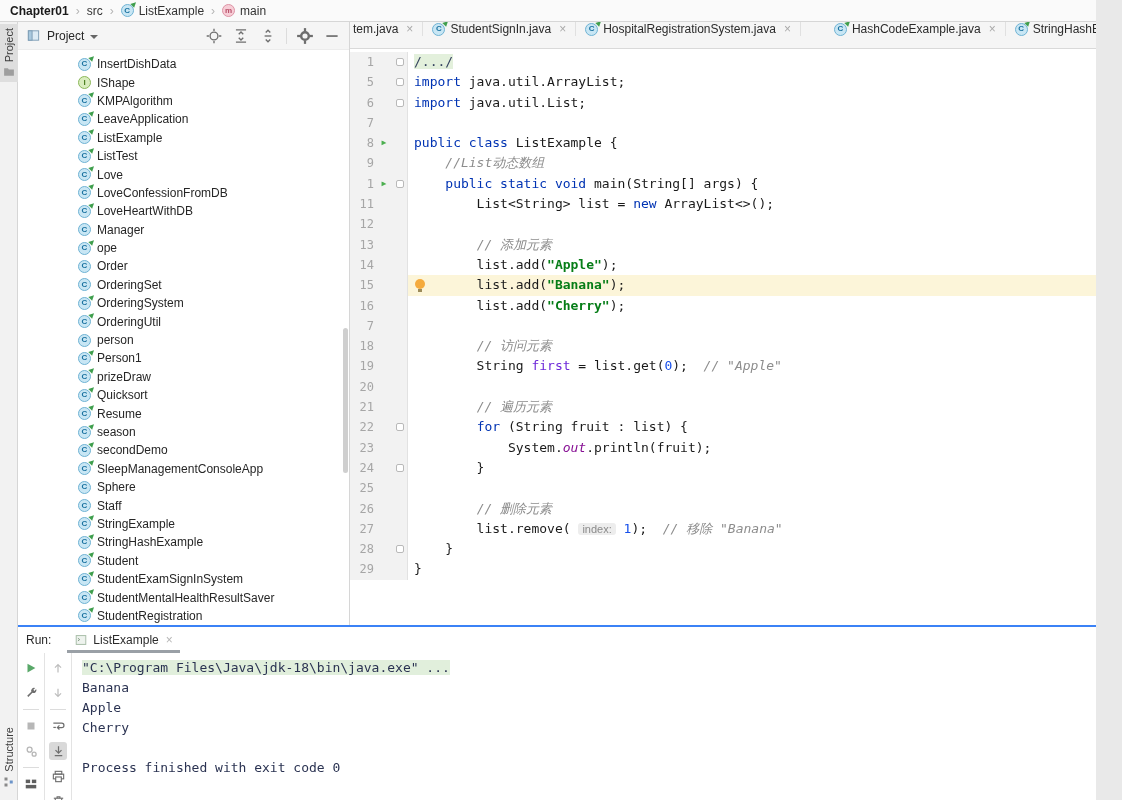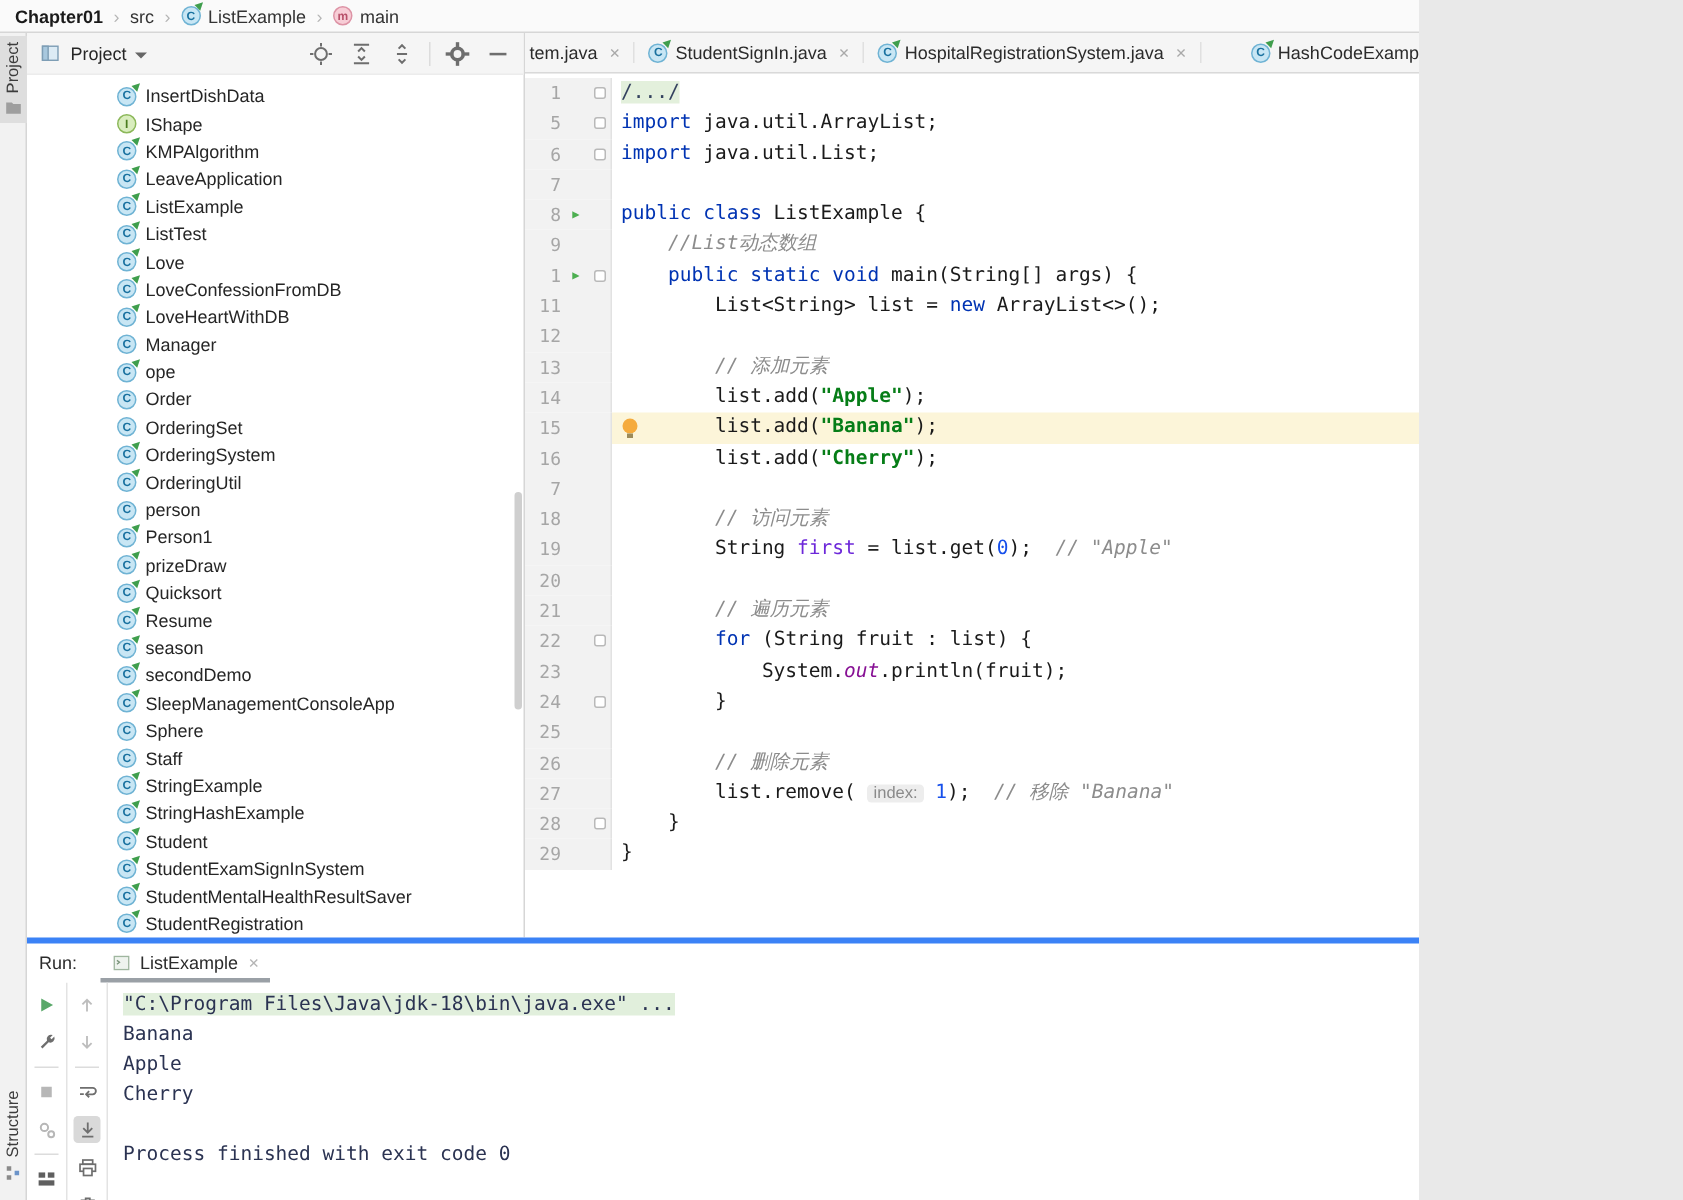--- a/index.html
+++ b/index.html
@@ -1,17 +1,17 @@
 <!DOCTYPE html>
 <html><head>
 <meta charset="utf-8">
 <style>
   *{box-sizing:border-box;margin:0;padding:0}
   html,body{background:#e9e9e9}
-  .app{position:relative;width:946px;height:800px;background:#fff;font-family:"Liberation Sans",sans-serif;overflow:hidden;color:#262626}
+  .app{position:relative;width:1096px;height:800px;background:#fff;font-family:"Liberation Sans",sans-serif;overflow:hidden;color:#262626}
 
   
   .bcbar{position:absolute;left:0;top:0;right:0;height:22px;background:#fafafa;border-bottom:1px solid #d6d6d6;display:flex;align-items:center;padding-left:10px;font-size:12px;gap:7px}
   .bc-item{display:flex;align-items:center;gap:5px;color:#333}
   .bc-item.bold{font-weight:bold;color:#1a1a1a}
   .bc-sep{color:#b5b5b5;font-size:12px}
 
   
   .stripe{position:absolute;left:0;top:22px;bottom:0;width:18px;background:#f2f2f2;border-right:1px solid #d6d6d6}
   .stripe-btn{position:absolute;left:0;width:18px;display:flex;flex-direction:column;align-items:center;gap:4px;padding:4px 0}
@@ -34,21 +34,21 @@
   .cicon{position:relative;width:13px;height:13px;border-radius:50%;background:#c8e6f4;border:1px solid #6fb3d4;display:inline-flex;align-items:center;justify-content:center;flex:none}
   .cicon .cletter{font-size:8px;line-height:1;font-weight:bold;color:#19719f}
   .cicon.iface{background:#d9edbe;border-color:#8cb85a}
   .cicon.iface .cletter{color:#4a7d1f}
   .runarrow{position:absolute;top:-5px;right:-4px;font-size:7px;line-height:1;color:#3f9e4d;transform:rotate(-45deg)}
   .micon{width:13px;height:13px;border-radius:50%;background:#f7cdd6;border:1px solid #dd93a5;display:inline-flex;align-items:center;justify-content:center;flex:none}
   .micon .mletter{font-size:8px;line-height:1;font-weight:bold;color:#b8506a}
 
   
   .editor{position:absolute;left:350px;top:22px;right:0;height:603px;background:#fff}
-  .tabbar{height:27px;background:#f5f5f5;border-bottom:1px solid #d9d9d9;display:flex;align-items:center;overflow:hidden}
+  .tabbar{height:27px;background:#f5f5f5;border-bottom:1px solid #d9d9d9;display:flex;align-items:flex-start;overflow:hidden}
   .tab{display:flex;align-items:center;gap:5px;padding:0 9px;font-size:12px;color:#2b2b2b;border-right:1px solid #e0e0e0;white-space:nowrap}
   .tab:nth-child(4){margin-left:24px}
   .tab .close{color:#a9a9a9;font-size:12px;margin-left:3px}
   .tab.clipped{padding-left:3px}
   .ebody{position:absolute;left:0;right:0;top:27px;bottom:0;overflow:hidden;padding-top:3px;font-family:"DejaVu Sans Mono",monospace;font-size:13px}
   .row{display:flex;height:20.3px;line-height:20.3px;position:relative}
   .gut{width:58px;flex:none;background:#f2f2f2;border-right:1px solid #e2e2e2;display:flex;align-items:center}
   .num{width:24px;text-align:right;color:#a6a6a6;font-size:12px;flex:none}
   .runmk{width:14px;text-align:center;color:#4caf50;font-size:8px;flex:none;margin-left:3px}
   .foldmk{width:8px;height:8px;border:1px solid #b9b9b9;border-radius:2px;background:#fff;flex:none;margin-left:auto;margin-right:3px}
@@ -59,21 +59,21 @@
   .c{color:#8C8C8C;font-style:italic}
   .n{color:#1750EB}
   .f{color:#871094;font-style:italic}
   .g{color:#6d28d9}
   .h{background:#ededed;color:#8a8a8a;border-radius:3px;padding:0 4px;font-family:"Liberation Sans",sans-serif;font-size:11px}
   .fold{background:#e3f0dc;color:#33415e}
   .bulb{position:absolute;left:65px;top:4px;width:10px;height:10px;background:#f5ab3d;border-radius:50%}
   .bulb::after{content:"";position:absolute;left:3px;top:10px;width:4px;height:3px;background:#9c8b5a}
 
   
-  .runpanel{position:absolute;left:18px;top:625px;right:0;bottom:0;background:#fff;border-top:4px solid #3b82f6}
+  .runpanel{position:absolute;left:18px;top:625px;right:0;bottom:0;background:#fff;border-top:2px solid #3b82f6}
   .runhead{height:26px;display:flex;align-items:center;font-size:12px;color:#2b2b2b;padding-left:8px}
   .runtab{display:flex;align-items:center;gap:5px;margin-left:16px;height:100%;padding:0 7px;position:relative}
   .runtab::after{content:"";position:absolute;left:0;right:0;bottom:0;height:3px;background:#9aa0a6}
   .runtab .close{color:#b5b5b5;font-size:12px;margin-left:2px}
   .runbody{position:absolute;left:0;right:0;top:26px;bottom:0;display:flex;overflow:hidden}
   .tbcol{width:27px;flex:none;border-right:1px solid #e3e3e3;display:flex;flex-direction:column;align-items:center;padding-top:6px;gap:7px;overflow:hidden}
   .tbtn{width:18px;height:18px;display:flex;align-items:center;justify-content:center;flex:none}
   .tbtn.pressed{background:#d9d9d9;border-radius:3px}
   .tbdiv{width:16px;height:1px;background:#dcdcdc;flex:none}
   .console{flex:1;font-family:"DejaVu Sans Mono",monospace;font-size:13px;padding:5px 0 0 10px;color:#2b3352;overflow:hidden}

